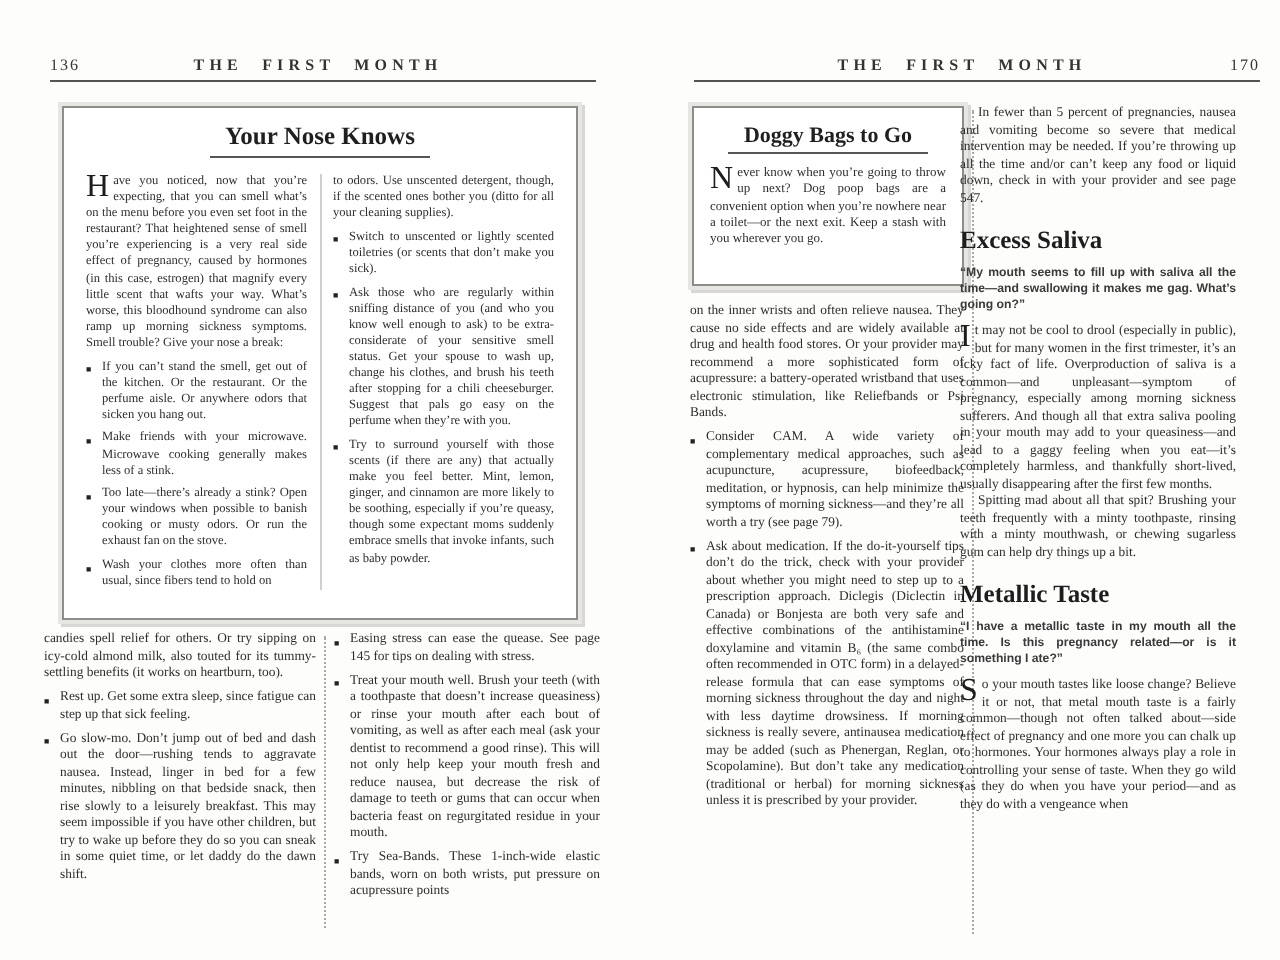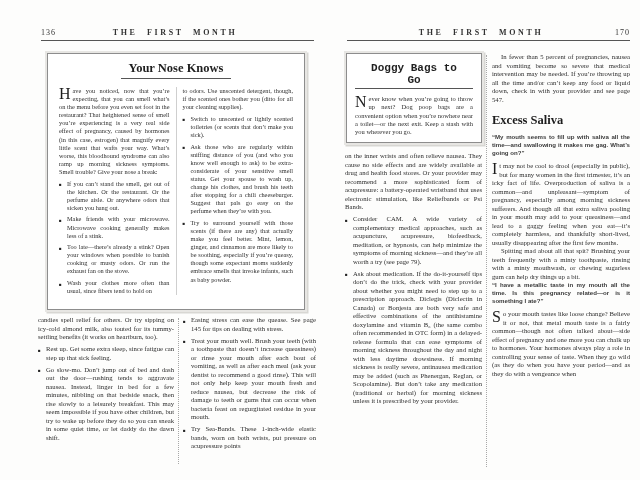--- a/index.html
+++ b/index.html
@@ -17,21 +17,21 @@
   .feature-box{
     background:#fff;border:1px solid #8d8d8d;
     box-shadow:0 0 0 2px #e7e6e3, 1.5px 1.5px 0 2px #d8d7d3;
     box-sizing:border-box;overflow:hidden;
   }
   .box-title{
     display:table;margin:0 auto;text-align:center;font-weight:bold;color:#1f1f1f;
     border-bottom:1.5px solid #555;padding:0 8px 2px 8px;
   }
   .nose-title{font-size:12.5px;margin-top:7px;}
-  .doggy-title{font-size:11px;margin-top:8px;font-family:Liberation Mono, monospace;}
+  .doggy-title{font-size:11px;margin-top:8px;}
   
   p{margin:0;text-align:justify;}
   .box-text{font-size:6.3px;line-height:8.1px;}
   .col-text{font-size:6.7px;line-height:8.5px;}
   .bullet{position:relative;padding-left:8px;margin-top:3.5px;}
   .bullet::before{content:"■";position:absolute;left:0;top:1.5px;font-size:4.4px;color:#222;}
   .cont{margin-top:0;}
   .dropcap{float:left;font-size:16px;line-height:12px;padding:1px 2px 0 0;color:#1d1d1d;}
   .indent{text-indent:9px;}
   .vdash{border-left:1px dotted #a8a8a8;width:0;}
@@ -42,21 +42,21 @@
     font-family:"Liberation Sans", sans-serif;font-weight:bold;
     font-size:6.1px;line-height:8px;color:#3a3a3a;margin-bottom:5px;
   }
   .answer{margin-top:2px;}
   .followup{margin-top:0;}
   .cols2{display:flex;}
 </style>
 </head>
 <body>
 
-<div class="abs" style="left:16px;top:0;width:320px;height:480px;">
+<div class="abs" style="left:0;top:0;width:320px;height:480px;">
   <div class="abs folio" style="left:25px;top:28px;">136</div>
   <div class="abs running-head" style="left:20px;top:28px;width:278px;">THE FIRST MONTH</div>
   <div class="abs head-rule" style="left:25px;top:40px;width:273px;"></div>
 
   <div class="abs feature-box" style="left:31px;top:53px;width:258px;height:257px;padding:0 11px;">
     <div class="box-title nose-title">Your Nose Knows</div>
     <div class="cols2" style="margin-top:8px;gap:0;">
       <div style="width:111px;">
         <p class="box-text"><span class="dropcap">H</span><span>ave you noticed, now that you’re expecting, that you can smell what’s on the menu before you even set foot in the restaurant? That heightened sense of smell you’re experiencing is a very real side effect of pregnancy, caused by hormones (in this case, estrogen) that magnify every little scent that wafts your way. What’s worse, this bloodhound syndrome can also ramp up morning sickness symptoms. Smell trouble? Give your nose a break:</span></p>
         <p class="box-text bullet">If you can’t stand the smell, get out of the kitchen. Or the restaurant. Or the perfume aisle. Or anywhere odors that sicken you hang out.</p>
@@ -98,24 +98,25 @@
   </div>
 
   <div class="abs" style="left:25px;top:152px;width:137px;height:318px;overflow:hidden;">
     <p class="col-text cont">on the inner wrists and often relieve nausea. They cause no side effects and are widely available at drug and health food stores. Or your provider may recommend a more sophisticated form of acupressure: a battery-operated wristband that uses electronic stimulation, like Reliefbands or Psi Bands.</p>
     <p class="col-text bullet">Consider CAM. A wide variety of complementary medical approaches, such as acupuncture, acupressure, biofeedback, meditation, or hypnosis, can help minimize the symptoms of morning sickness—and they’re all worth a try (see page 79).</p>
     <p class="col-text bullet">Ask about medication. If the do-it-yourself tips don’t do the trick, check with your provider about whether you might need to step up to a prescription approach. Diclegis (Diclectin in Canada) or Bonjesta are both very safe and effective combinations of the antihistamine doxylamine and vitamin B₆ (the same combo often recommended in OTC form) in a delayed-release formula that can ease symptoms of morning sickness throughout the day and night with less daytime drowsiness. If morning sickness is really severe, antinausea medication may be added (such as Phenergan, Reglan, or Scopolamine). But don’t take any medication (traditional or herbal) for morning sickness unless it is prescribed by your provider.</p>
   </div>
 
   <div class="abs vdash" style="left:166px;top:55px;height:412px;"></div>
 
-  <div class="abs" style="left:172px;top:53px;width:138px;height:418px;overflow:hidden;">
+  <div class="abs" style="left:160px;top:53px;width:138px;height:418px;overflow:hidden;">
     <p class="col-text indent">In fewer than 5 percent of pregnancies, nausea and vomiting become so severe that medical intervention may be needed. If you’re throwing up all the time and/or can’t keep any food or liquid down, check in with your provider and see page 547.</p>
 
     <div class="qa-heading">Excess Saliva</div>
     <p class="question">“My mouth seems to fill up with saliva all the time—and swallowing it makes me gag. What’s going on?”</p>
     <p class="col-text answer"><span class="dropcap">I</span><span>t may not be cool to drool (especially in public), but for many women in the first trimester, it’s an icky fact of life. Overproduction of saliva is a common—and unpleasant—symptom of pregnancy, especially among morning sickness sufferers. And though all that extra saliva pooling in your mouth may add to your queasiness—and lead to a gaggy feeling when you eat—it’s completely harmless, and thankfully short-lived, usually disappearing after the first few months.</span></p>
     <p class="col-text indent followup">Spitting mad about all that spit? Brushing your teeth frequently with a minty toothpaste, rinsing with a minty mouthwash, or chewing sugarless gum can help dry things up a bit.</p>
 
+    <div class="qa-heading">Metallic Taste</div>
     <p class="question">“I have a metallic taste in my mouth all the time. Is this pregnancy related—or is it something I ate?”</p>
     <p class="col-text answer"><span class="dropcap">S</span><span>o your mouth tastes like loose change? Believe it or not, that metal mouth taste is a fairly common—though not often talked about—side effect of pregnancy and one more you can chalk up to hormones. Your hormones always play a role in controlling your sense of taste. When they go wild (as they do when you have your period—and as they do with a vengeance when</span></p>
   </div>
 </div>
 
 </body></html>

